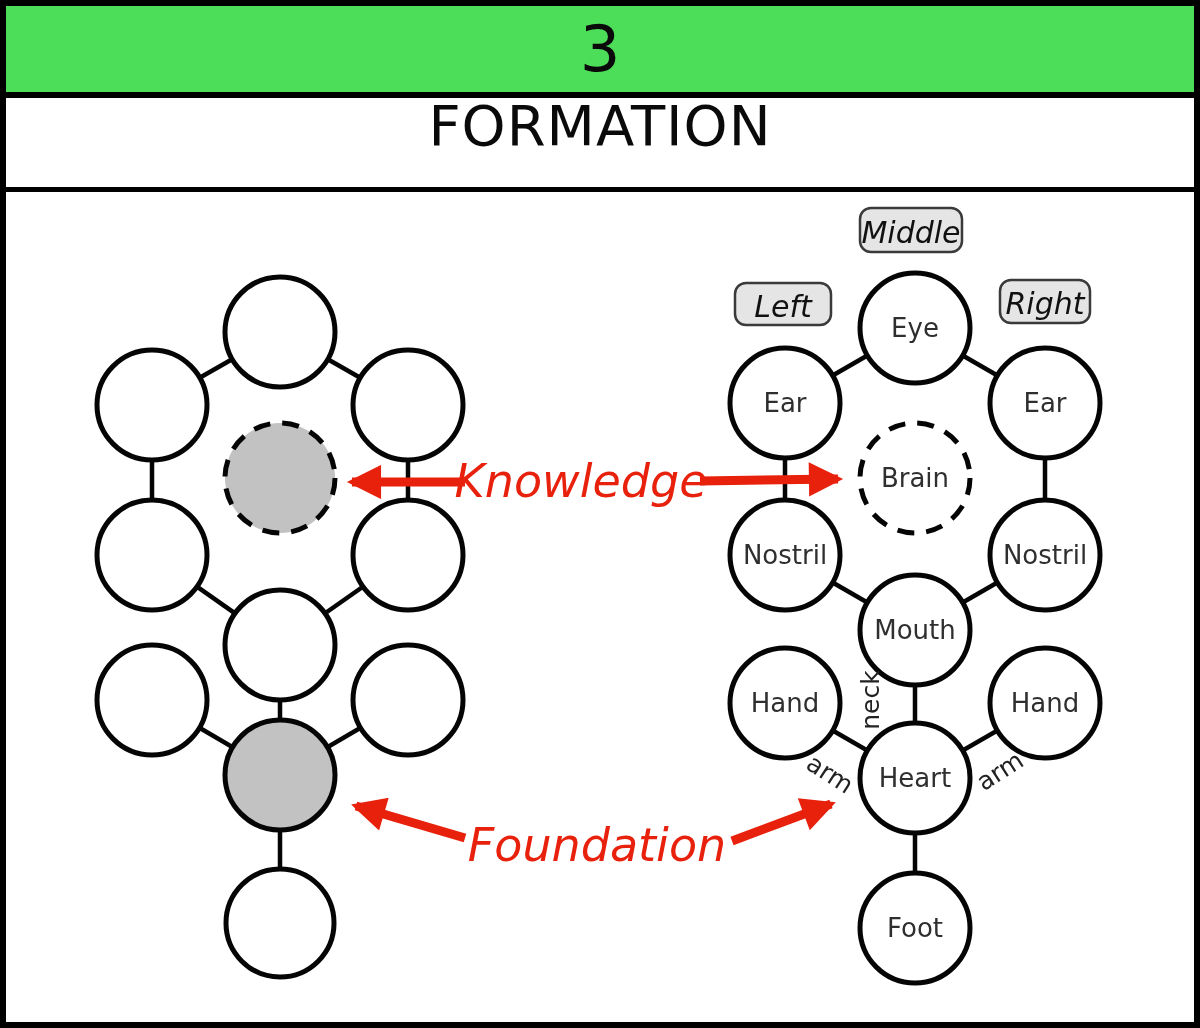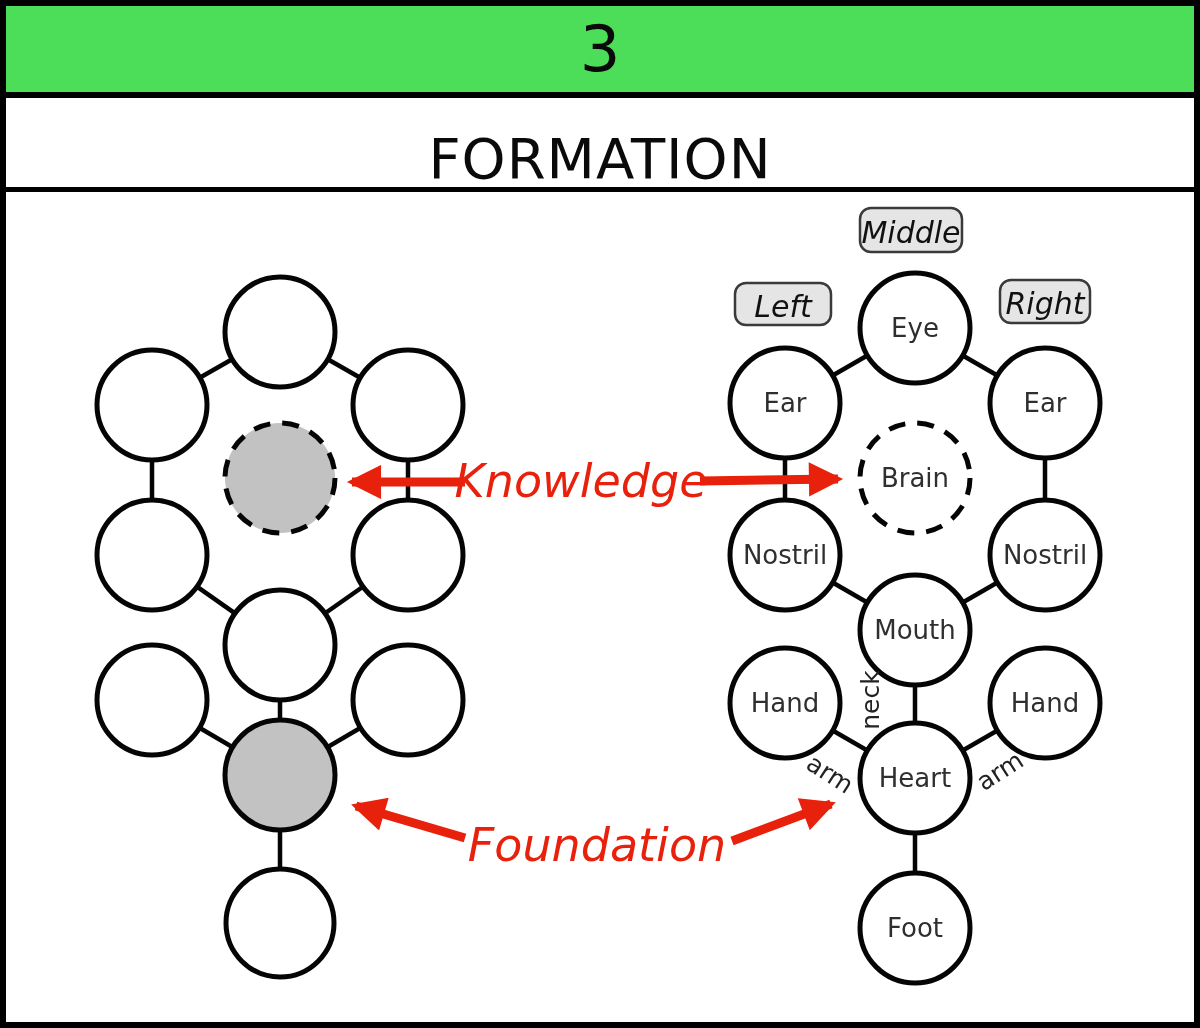--- a/index.html
+++ b/index.html
@@ -15,21 +15,21 @@
   .tab-header{
     position:absolute;left:0;top:0;width:1188px;height:86px;
     border-bottom:6px solid #000;
     display:flex;align-items:center;justify-content:center;
     box-sizing:content-box;
   }
   .tab-number{font-size:64px;color:#0a0a0a;line-height:1;}
   .title-bar{
     position:absolute;left:0;top:92px;width:1188px;height:89px;
     background:#fff;border-bottom:5px solid #000;
-    display:flex;align-items:flex-end;justify-content:center;
+    display:flex;align-items:flex-start;justify-content:center;
   }
   .page-title{font-size:56px;color:#0a0a0a;letter-spacing:1px;line-height:1;}
   svg{position:absolute;left:0;top:0;}
   .edge{stroke:#050505;stroke-width:4.5;fill:none;}
   .node{stroke:#050505;stroke-width:5;fill:#fff;}
   .node.dashed{stroke-dasharray:17 12;}
   .node-label{
     font-family:"DejaVu Sans","Liberation Sans",sans-serif;
     font-size:26px;fill:#2f2f2f;text-anchor:middle;
   }

